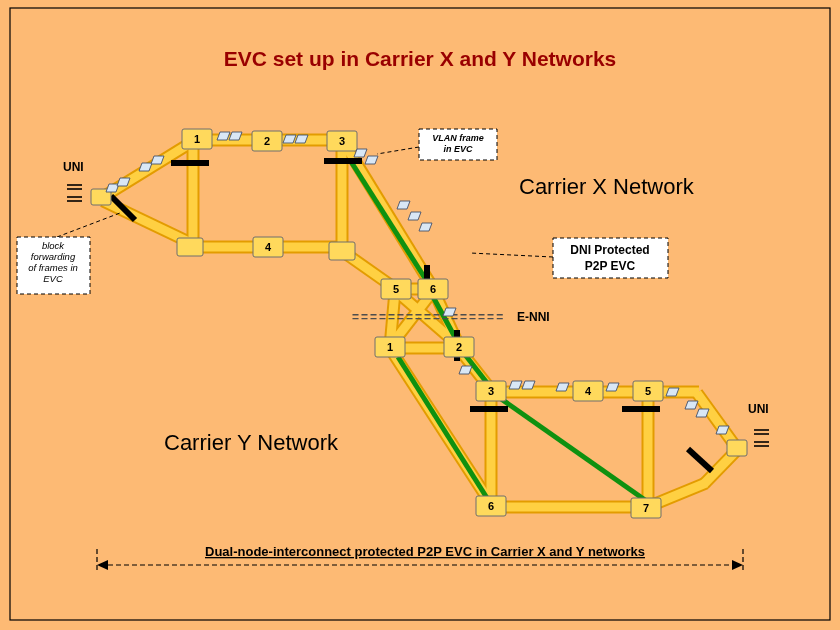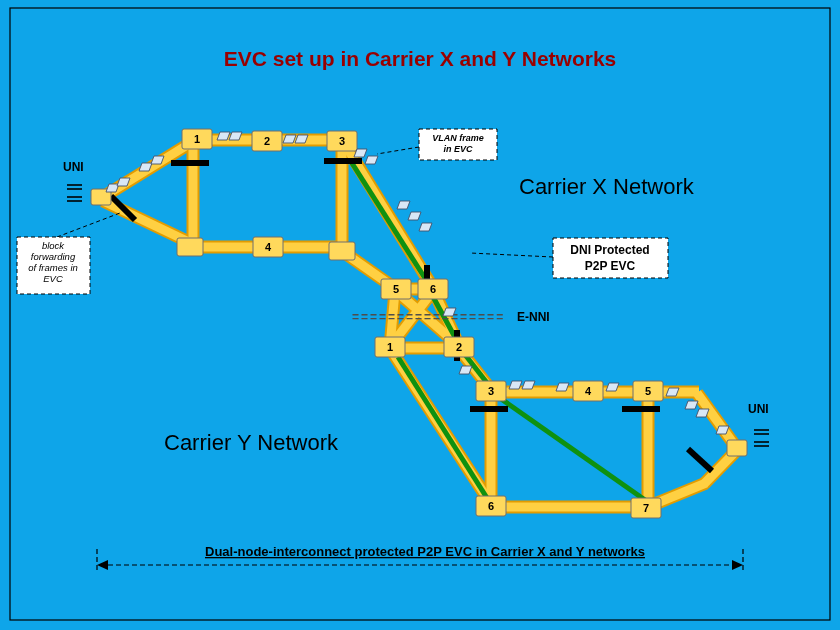--- a/index.html
+++ b/index.html
@@ -1,16 +1,16 @@
 <!DOCTYPE html>
 <html><head>
 <meta charset="utf-8">
 <style>
   html,body{margin:0;padding:0;background:#fff;}
-  .stage{position:relative;width:840px;height:630px;background:#0ea5e9;overflow:hidden;}
+  .stage{position:relative;width:840px;height:630px;background:#fdba74;overflow:hidden;}
   svg text{font-family:"Liberation Sans",sans-serif;}
   .title-text{font-size:21px;font-weight:bold;fill:#990000;text-anchor:middle;}
   .net-label{font-size:22px;fill:#000;}
   .uni-label{font-size:12px;font-weight:bold;fill:#000;}
   .enni-label{font-size:12px;font-weight:bold;fill:#000;}
   .enni-row{font-size:12px;font-weight:bold;fill:#4d4d4d;letter-spacing:2px;}
   .caption{font-size:13px;font-weight:bold;text-anchor:middle;text-decoration:underline;fill:#000;}
   .vlan-text{font-size:9px;font-style:italic;font-weight:bold;text-anchor:middle;fill:#000;}
   .block-text{font-size:9.5px;font-style:italic;text-anchor:middle;fill:#000;}
   .dni-text{font-size:12px;font-weight:bold;text-anchor:middle;fill:#000;}

